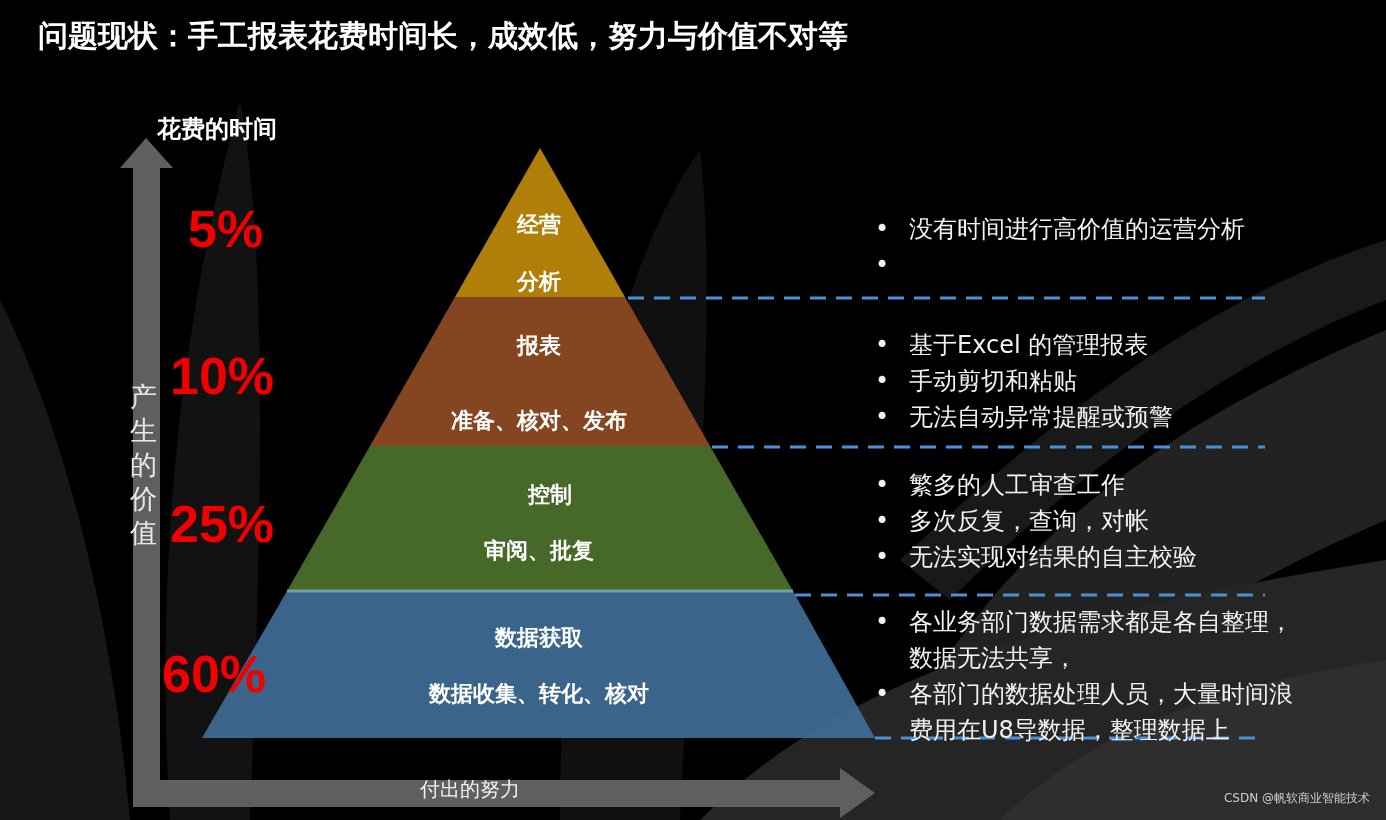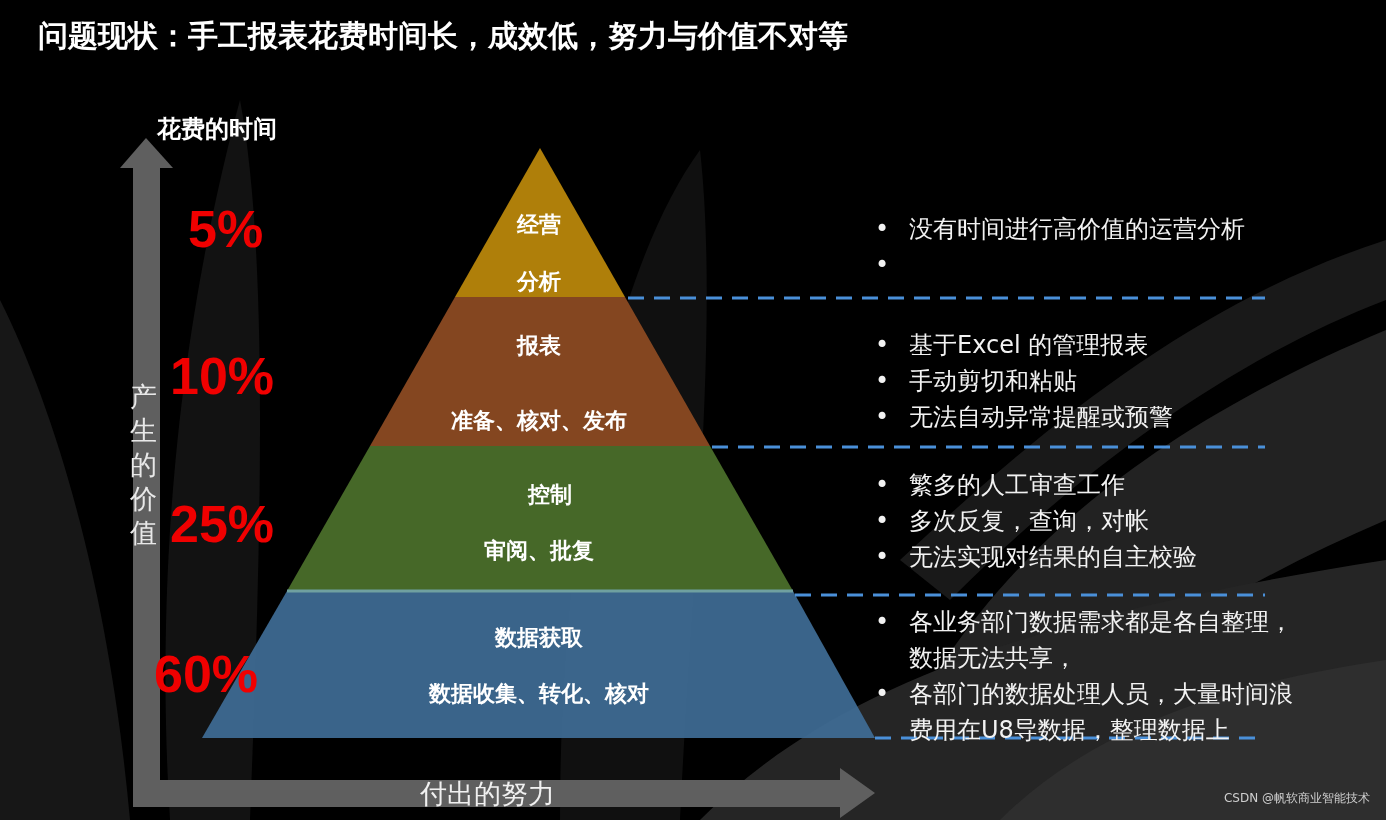--- a/index.html
+++ b/index.html
@@ -3,21 +3,21 @@
 <meta charset="utf-8">
 <style>
   html, body { margin:0; padding:0; }
   body { width:1386px; height:820px; overflow:hidden; background:#000; position:relative;
          font-family:"DejaVu Sans","Liberation Sans",sans-serif; color:#fff; }
   .bg { position:absolute; inset:0; }
   .title { position:absolute; left:18px; top:16px; font-size:30px; font-weight:bold; letter-spacing:0px; white-space:nowrap;margin-left:20px; }
   .time-label { position:absolute; left:157px; top:113px; font-size:24px; font-weight:bold; white-space:nowrap; }
   .pct { position:absolute; color:#f00000; font-weight:bold; font-family:"Liberation Sans","DejaVu Sans",sans-serif; font-size:52px; line-height:1; }
   .value-label { position:absolute; left:130px; top:380px; width:30px; font-size:27px; line-height:34px; color:#e8e8e8; text-align:left; }
-  .effort-label { position:absolute; left:420px; top:776px; font-size:27px; color:#f0f0f0; white-space:nowrap; }
+  .effort-label { position:absolute; left:420px; top:776px; font-size:20px; color:#f0f0f0; white-space:nowrap; }
   .layer-text { position:absolute; transform:translateX(-50%); font-size:22px; font-weight:bold; white-space:nowrap; text-align:center; color:#fff; }
   .bullets { position:absolute; left:875px; font-size:24px; line-height:36px; color:#f2f2f2; }
   .bullets .b { display:flex; }
   .bullets .dot { width:34px; flex:none; }
   .watermark { position:absolute; right:16px; top:790px; font-size:12px; color:#cfcfcf; white-space:nowrap; }
 </style>
 </head>
 <body>
 
 <svg class="bg" width="1386" height="820" viewBox="0 0 1386 820">
@@ -61,21 +61,21 @@
 </svg>
 
 <div class="title">问题现状：手工报表花费时间长，成效低，努力与价值不对等</div>
 <div class="time-label">花费的时间</div>
 <div class="value-label">产生的价值</div>
 <div class="effort-label">付出的努力</div>
 
 <div class="pct" style="left:188px;top:203px;">5%</div>
 <div class="pct" style="left:170px;top:350px;">10%</div>
 <div class="pct" style="left:170px;top:498px;">25%</div>
-<div class="pct" style="left:154px;top:648px;text-align:right;">60%</div>
+<div class="pct" style="left:162px;top:648px;text-align:right;">60%</div>
 
 <div class="layer-text" style="left:539px;top:210px;text-align:center;">经营</div>
 <div class="layer-text" style="left:539px;top:267px;">分析</div>
 <div class="layer-text" style="left:539px;top:331px;">报表</div>
 <div class="layer-text" style="left:539px;top:388px;margin-top:18px;">准备、核对、发布</div>
 <div class="layer-text" style="left:539px;top:480px;margin-left:11px;">控制</div>
 <div class="layer-text" style="left:539px;top:536px;">审阅、批复</div>
 <div class="layer-text" style="left:539px;top:623px;">数据获取</div>
 <div class="layer-text" style="left:539px;top:679px;">数据收集、转化、核对</div>
 

